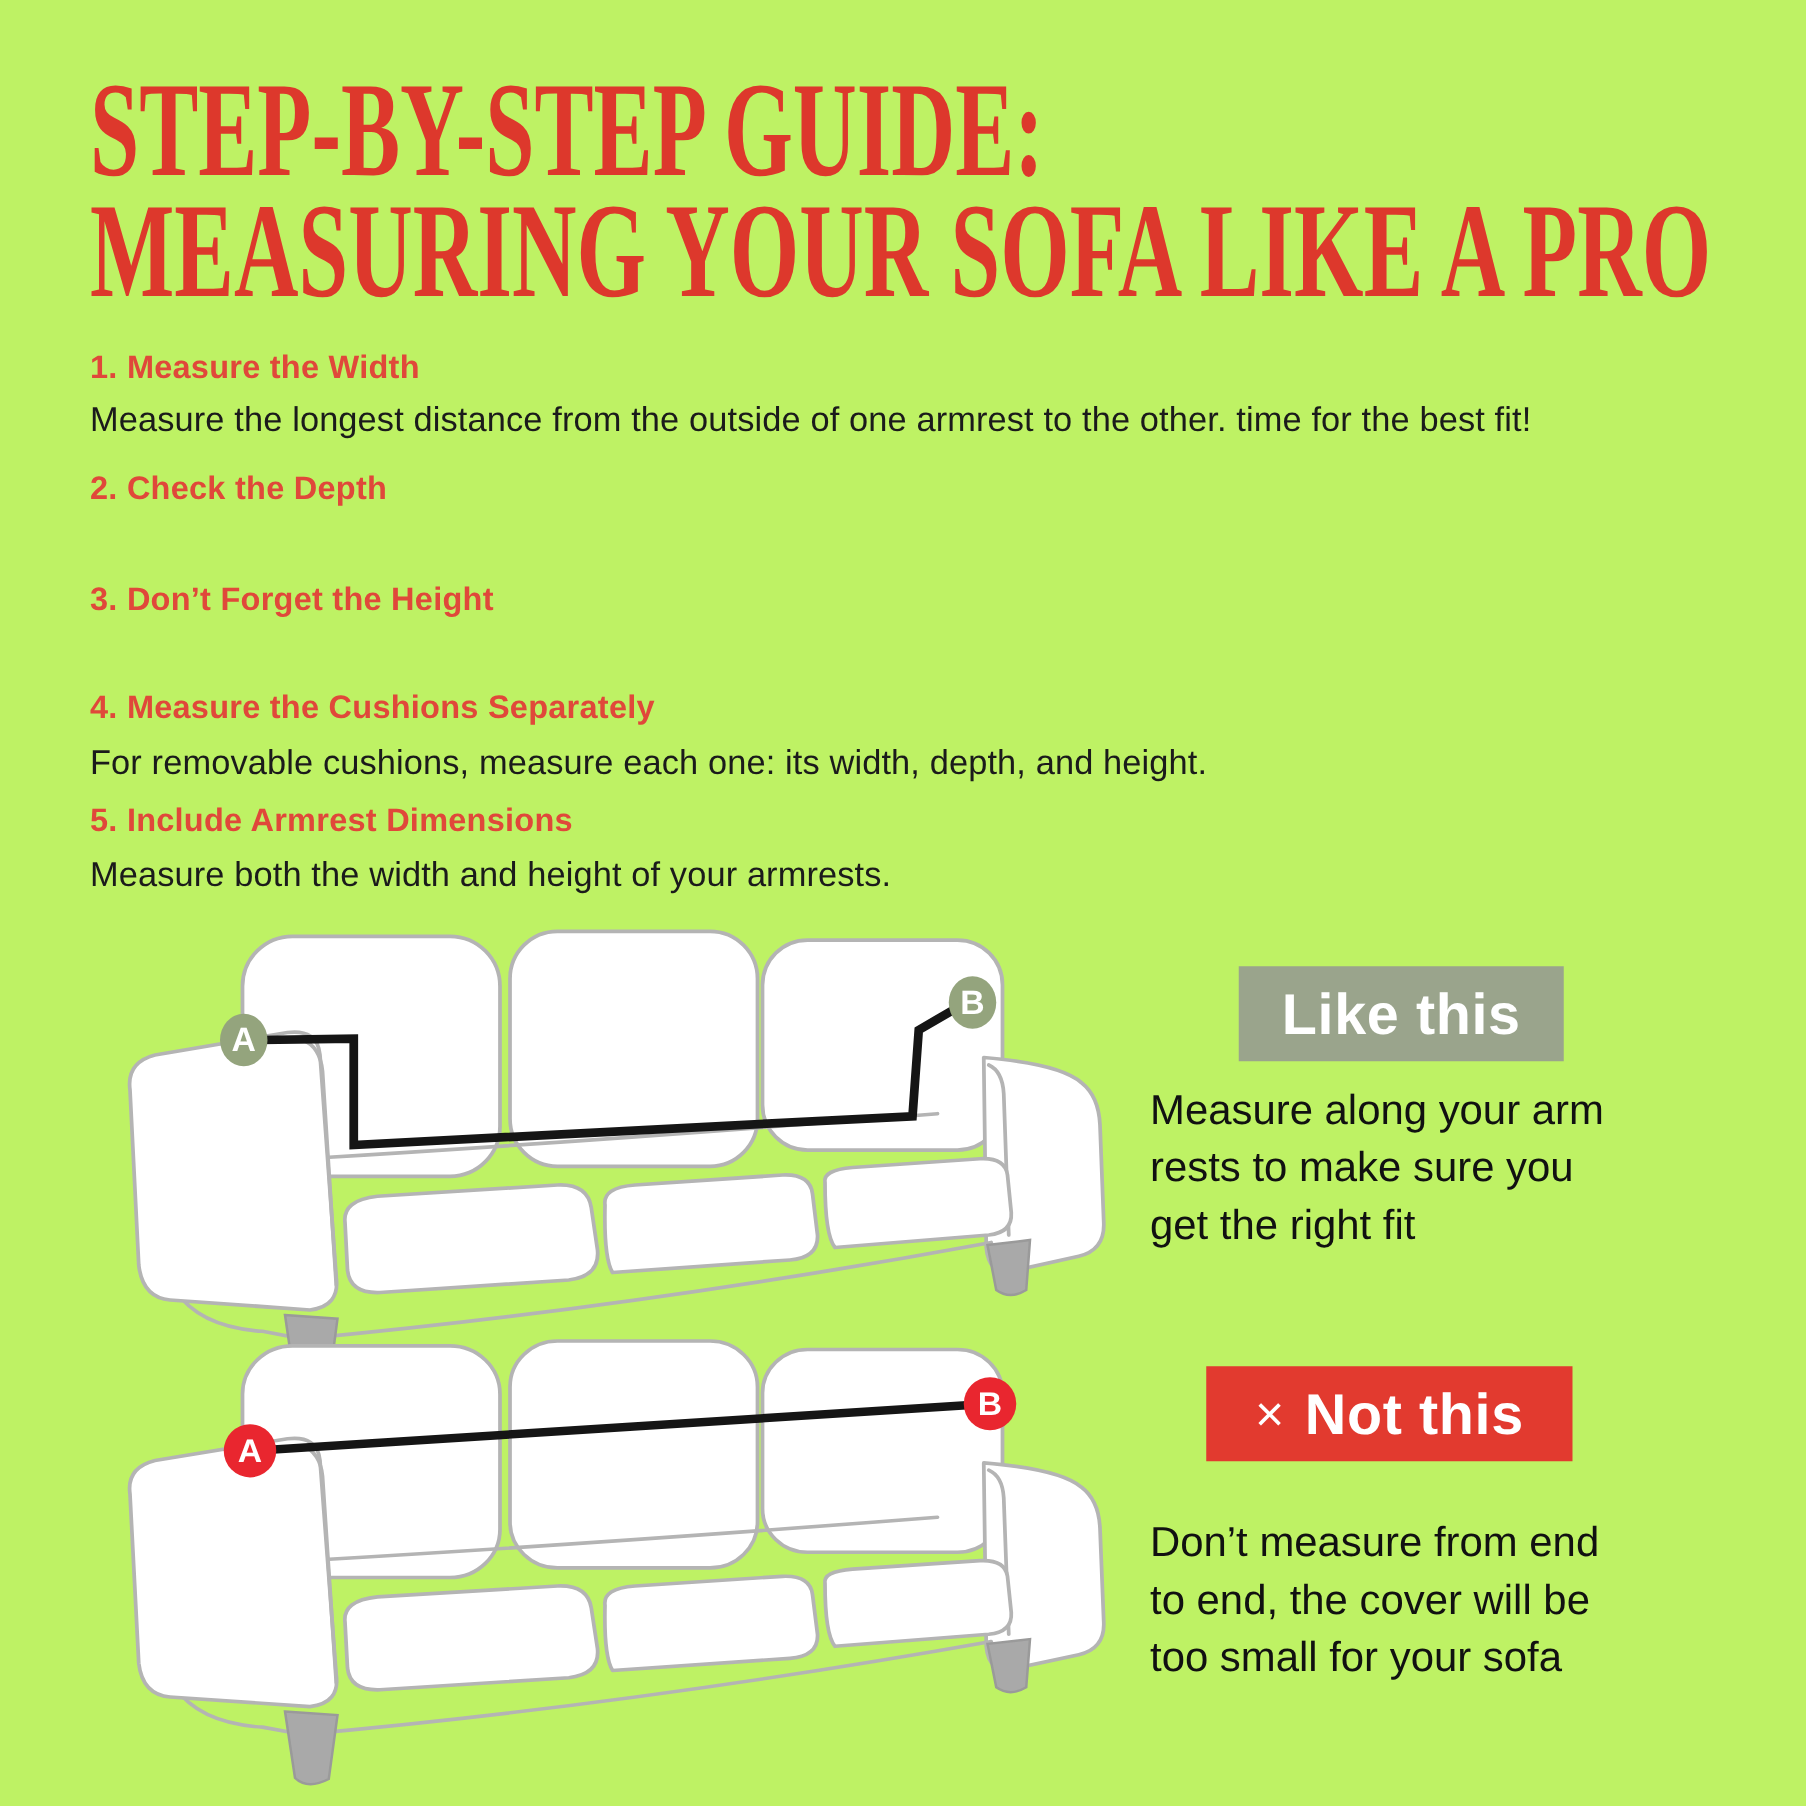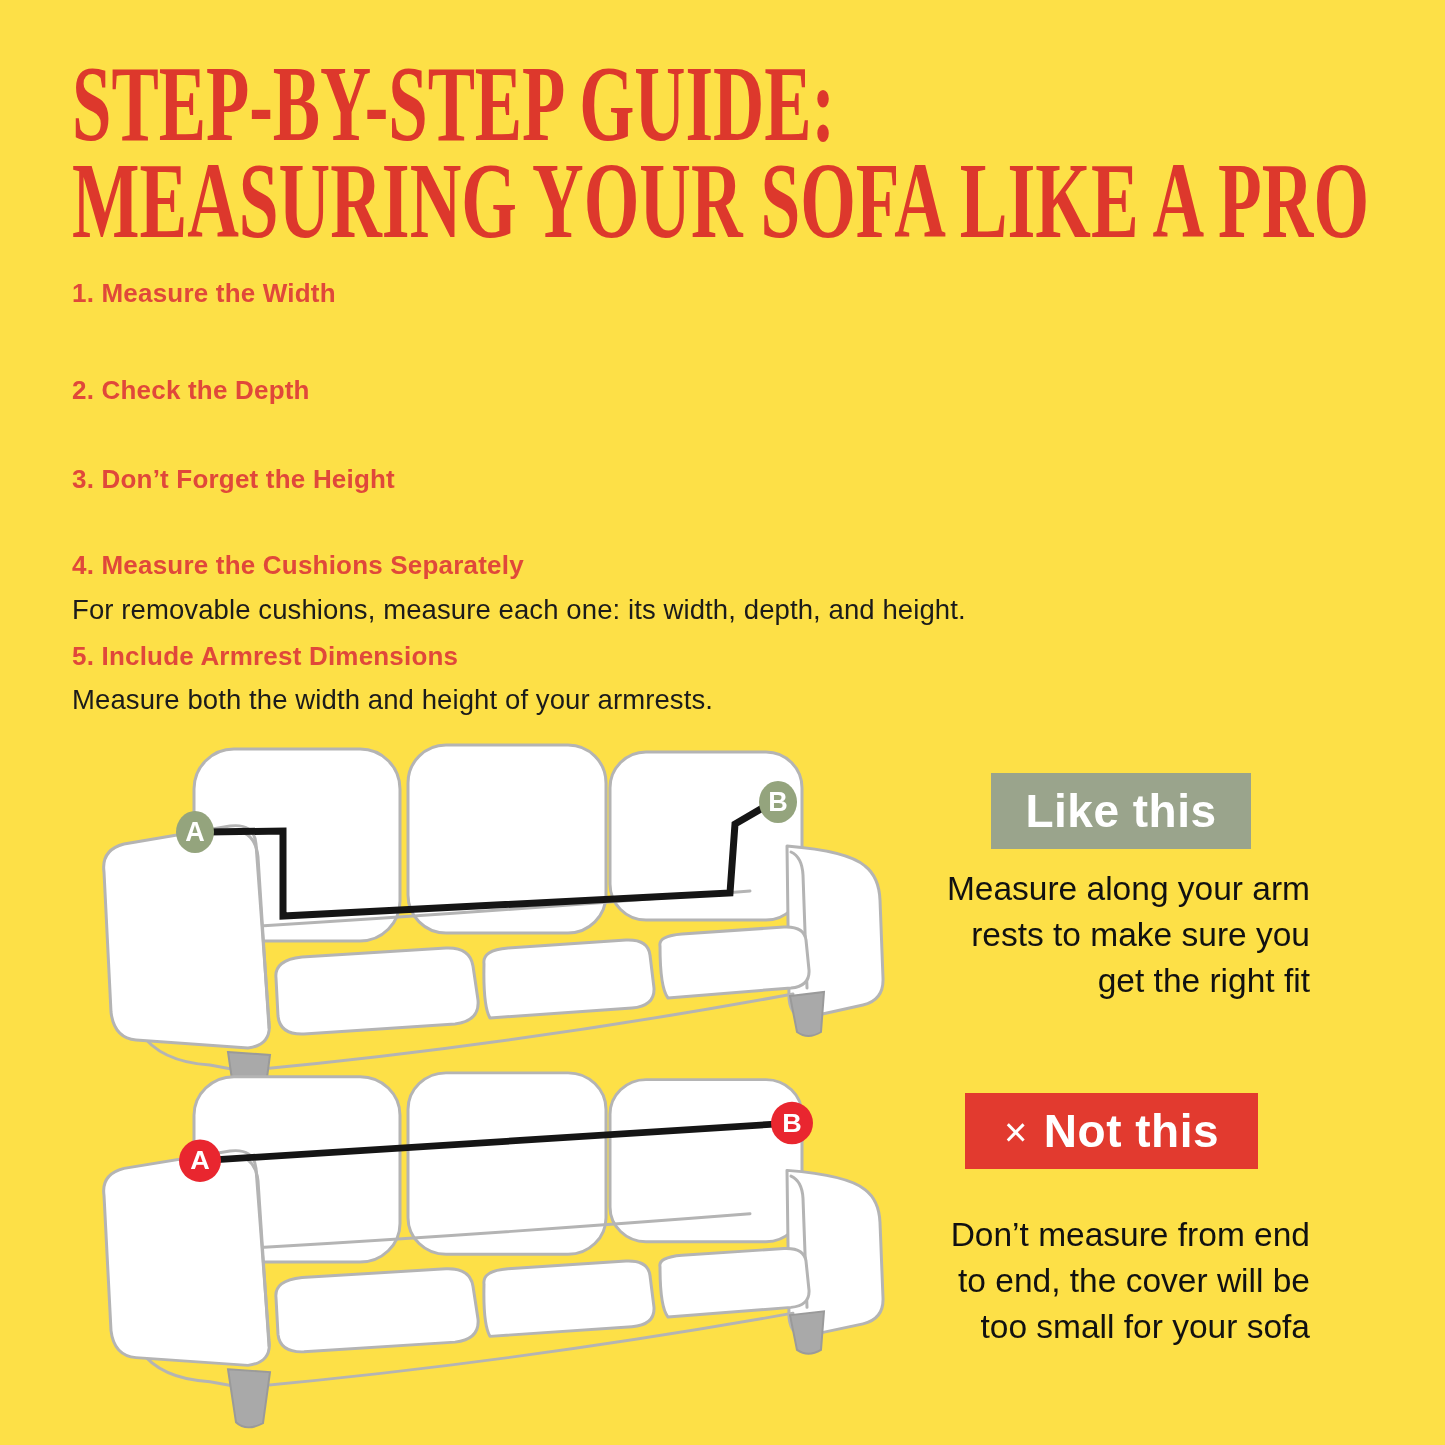--- a/index.html
+++ b/index.html
@@ -10,21 +10,21 @@
     --marker-green:#94a47d;
     --marker-red:#e9262f;
     --sofa-line:#b4b4b4;
     --leg-gray:#a9a9a9;
     --measure-line:#151515;
     --body-ink:#1b1b1b;
   }
   *{margin:0;padding:0;box-sizing:border-box;}
   html,body{background:#ffffff;}
   #canvas{
-    position:relative;width:1445px;height:1445px;overflow:hidden;background:#fde047;
+    position:relative;width:1445px;height:1445px;overflow:hidden;background:#bef264;
     font-family:"Liberation Sans",sans-serif;
   }
   .abs{position:absolute;}
   
   #title-svg{left:72px;top:50px;width:1320px;height:240px;}
   #title-svg text{
     font-family:"Liberation Serif",serif;font-weight:bold;
     fill:var(--title-red);font-size:108px;letter-spacing:0px;
   }
   
@@ -52,36 +52,37 @@
   }
   
   .badge{
     display:flex;align-items:center;justify-content:center;
     color:#ffffff;font-weight:700;font-size:46px;letter-spacing:.5px;
   }
   #like-badge{left:966px;top:773px;width:260px;height:76px;background:var(--badge-green);margin-left:25px;}
   #not-badge{left:965px;top:1093px;width:293px;height:76px;background:var(--badge-red);}
   #not-badge .x-mark{font-weight:400;font-size:40px;margin-right:16px;position:relative;top:1px;}
   .caption{
-    color:#111111;font-size:33.5px;line-height:1.38;text-align:right;font-weight:400;
+    color:#111111;font-size:33.5px;line-height:1.38;text-align:left;font-weight:400;
   }
   #like-caption{left:920px;top:866px;width:390px;}
   #not-caption{left:920px;top:1192px;width:390px;margin-top:20px;}
 </style>
 </head>
 <body>
 
 <div id="canvas">
 
   <svg id="title-svg" class="abs" viewBox="0 0 1320 240">
     <text x="0" y="90" textLength="763" lengthAdjust="spacingAndGlyphs">STEP-BY-STEP GUIDE:</text>
     <text x="0" y="187" textLength="1297" lengthAdjust="spacingAndGlyphs">MEASURING YOUR SOFA LIKE A PRO</text>
   </svg>
 
   <div class="abs step-heading" style="top:278px">1. Measure the Width</div>
+  <div class="abs step-body" style="top:320px">Measure the longest distance from the outside of one armrest to the other. time for the best fit!</div>
 
   <div class="abs step-heading" style="top:375px">2. Check the Depth</div>
 
   <div class="abs step-heading" style="top:464px">3.  Don’t Forget the Height</div>
 
   <div class="abs step-heading" style="top:550px">4. Measure the Cushions Separately</div>
   <div class="abs step-body" style="top:594px">For removable cushions, measure each one: its width, depth, and height.</div>
 
   <div class="abs step-heading" style="top:641px">5. Include Armrest Dimensions</div>
   <div class="abs step-body" style="top:684px">Measure both the width and height of your armrests.</div>

